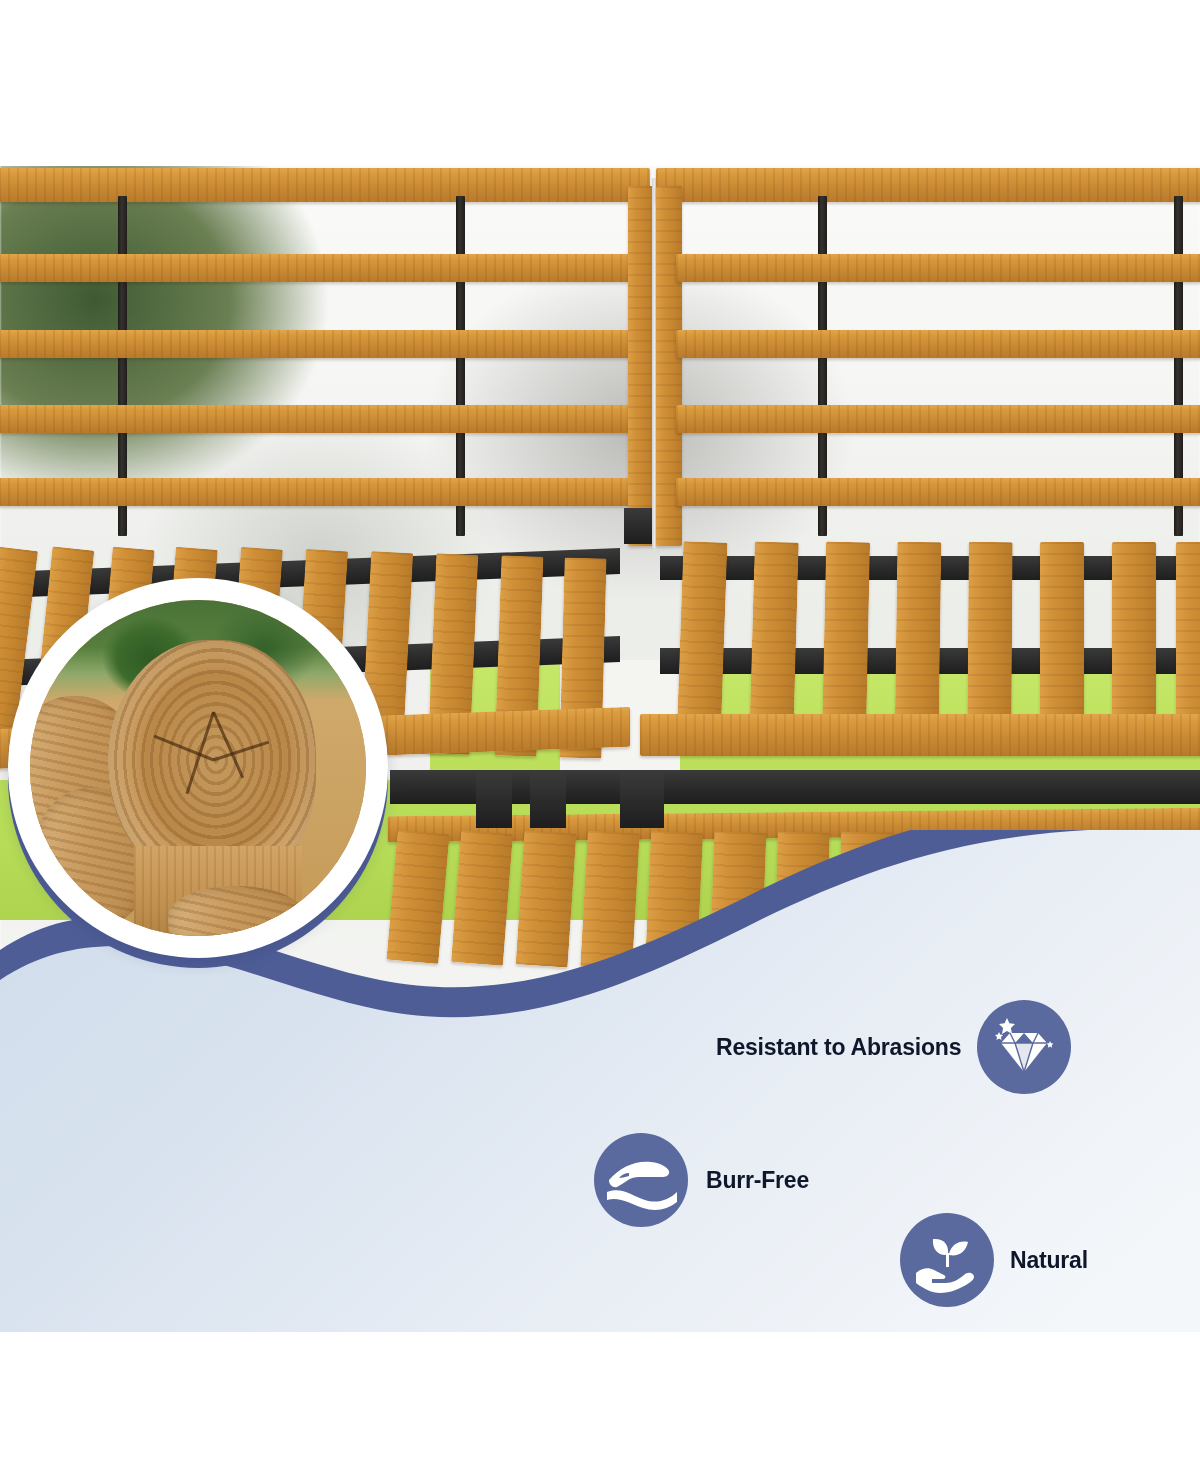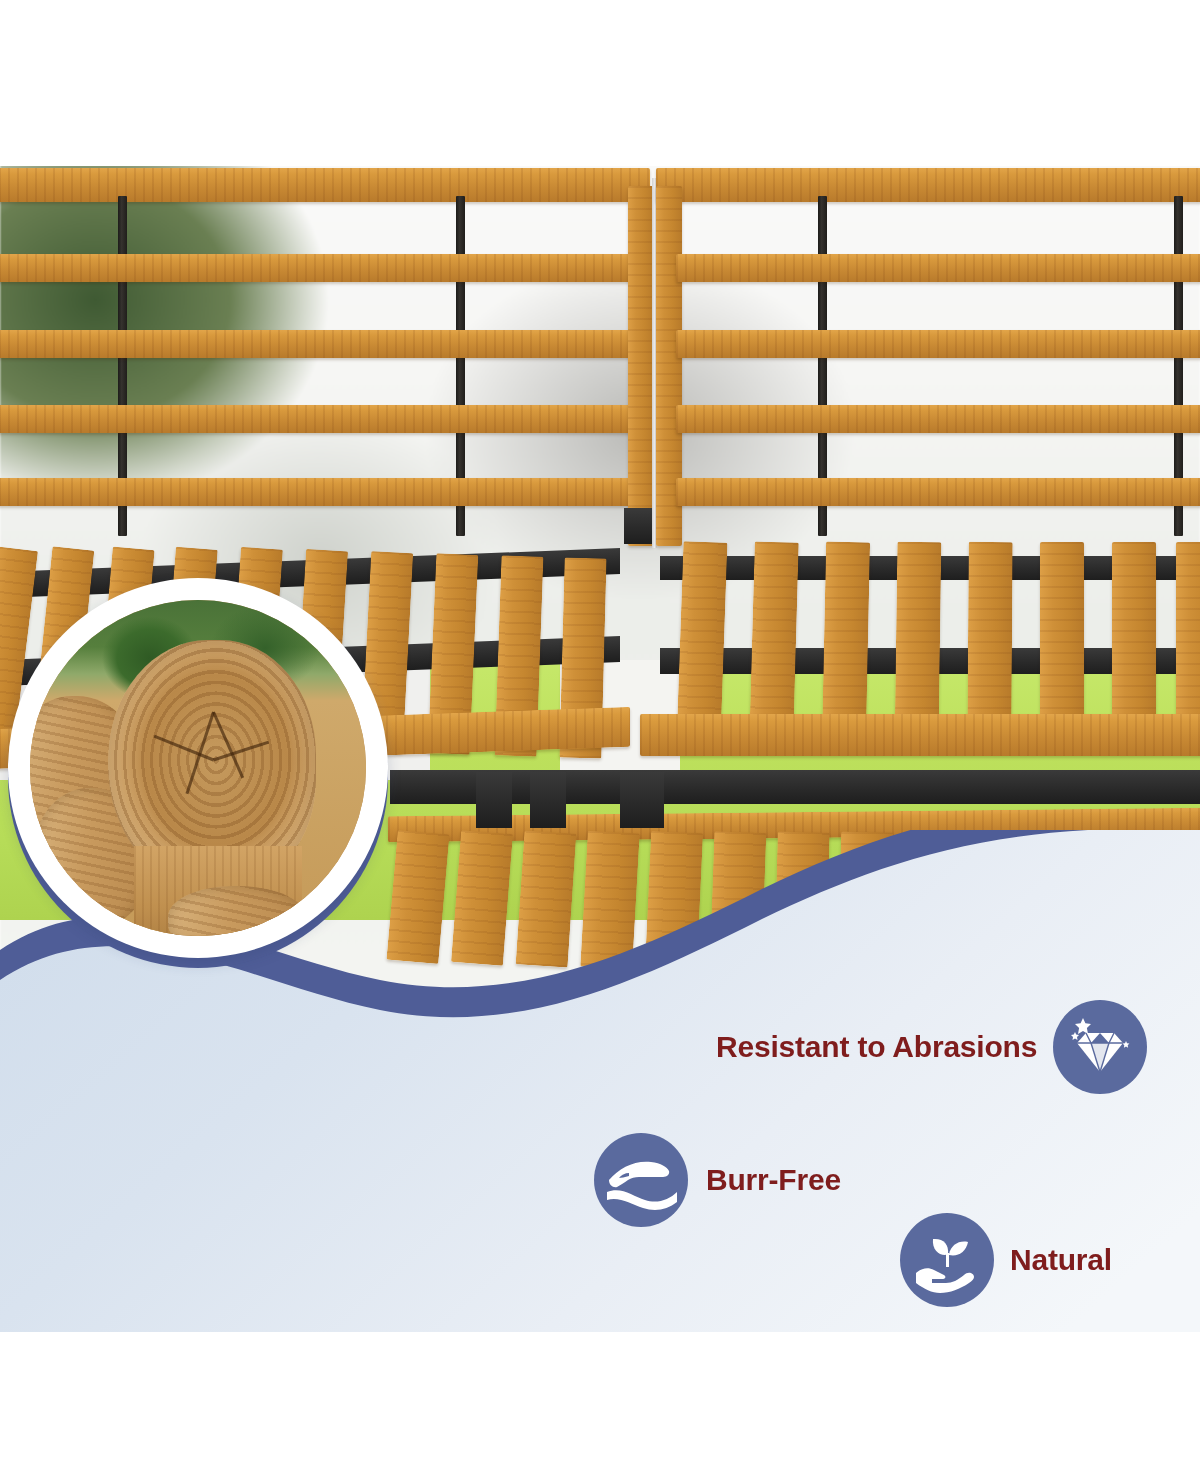--- a/index.html
+++ b/index.html
@@ -71,21 +71,21 @@
       repeating-linear-gradient(90deg, rgba(120,72,26,.16) 0 2px, rgba(226,190,140,0) 2px 8px),
       linear-gradient(180deg,#d2a465 0%,#c0904f 55%,#a87a3e 100%);}
 
   
   .kicker{position:absolute;left:42px;top:1078px;font-size:40px;font-weight:bold;color:#2e3c64;letter-spacing:.2px;}
   .headline{position:absolute;left:42px;top:1121px;font-size:53px;font-weight:bold;color:#2e3c64;letter-spacing:-.4px;}
   .subline{position:absolute;left:42px;top:1188px;font-size:33px;color:#3c4a6b;letter-spacing:-.1px;}
 
   
   .feat{position:absolute;display:flex;align-items:center;z-index:36;}
-  .feat-label{font-size:30px;color:#7f1d1d;font-weight:bold;letter-spacing:-.2px;white-space:nowrap;}
+  .feat-label{font-size:23px;color:#0f172a;font-weight:bold;letter-spacing:-.2px;white-space:nowrap;}
   .circ{width:94px;height:94px;border-radius:50%;background:#5a6a9e;display:flex;align-items:center;justify-content:center;flex:none;}
   .circ svg{display:block;}
 
   .f-abrasion{left:716px;top:1000px;}
   .f-abrasion .feat-label{margin-right:16px;}
   .f-burr{left:594px;top:1133px;}
   .f-burr .feat-label{margin-left:18px;}
   .f-natural{left:900px;top:1213px;}
   .f-natural .feat-label{margin-left:16px;}
 </style>

